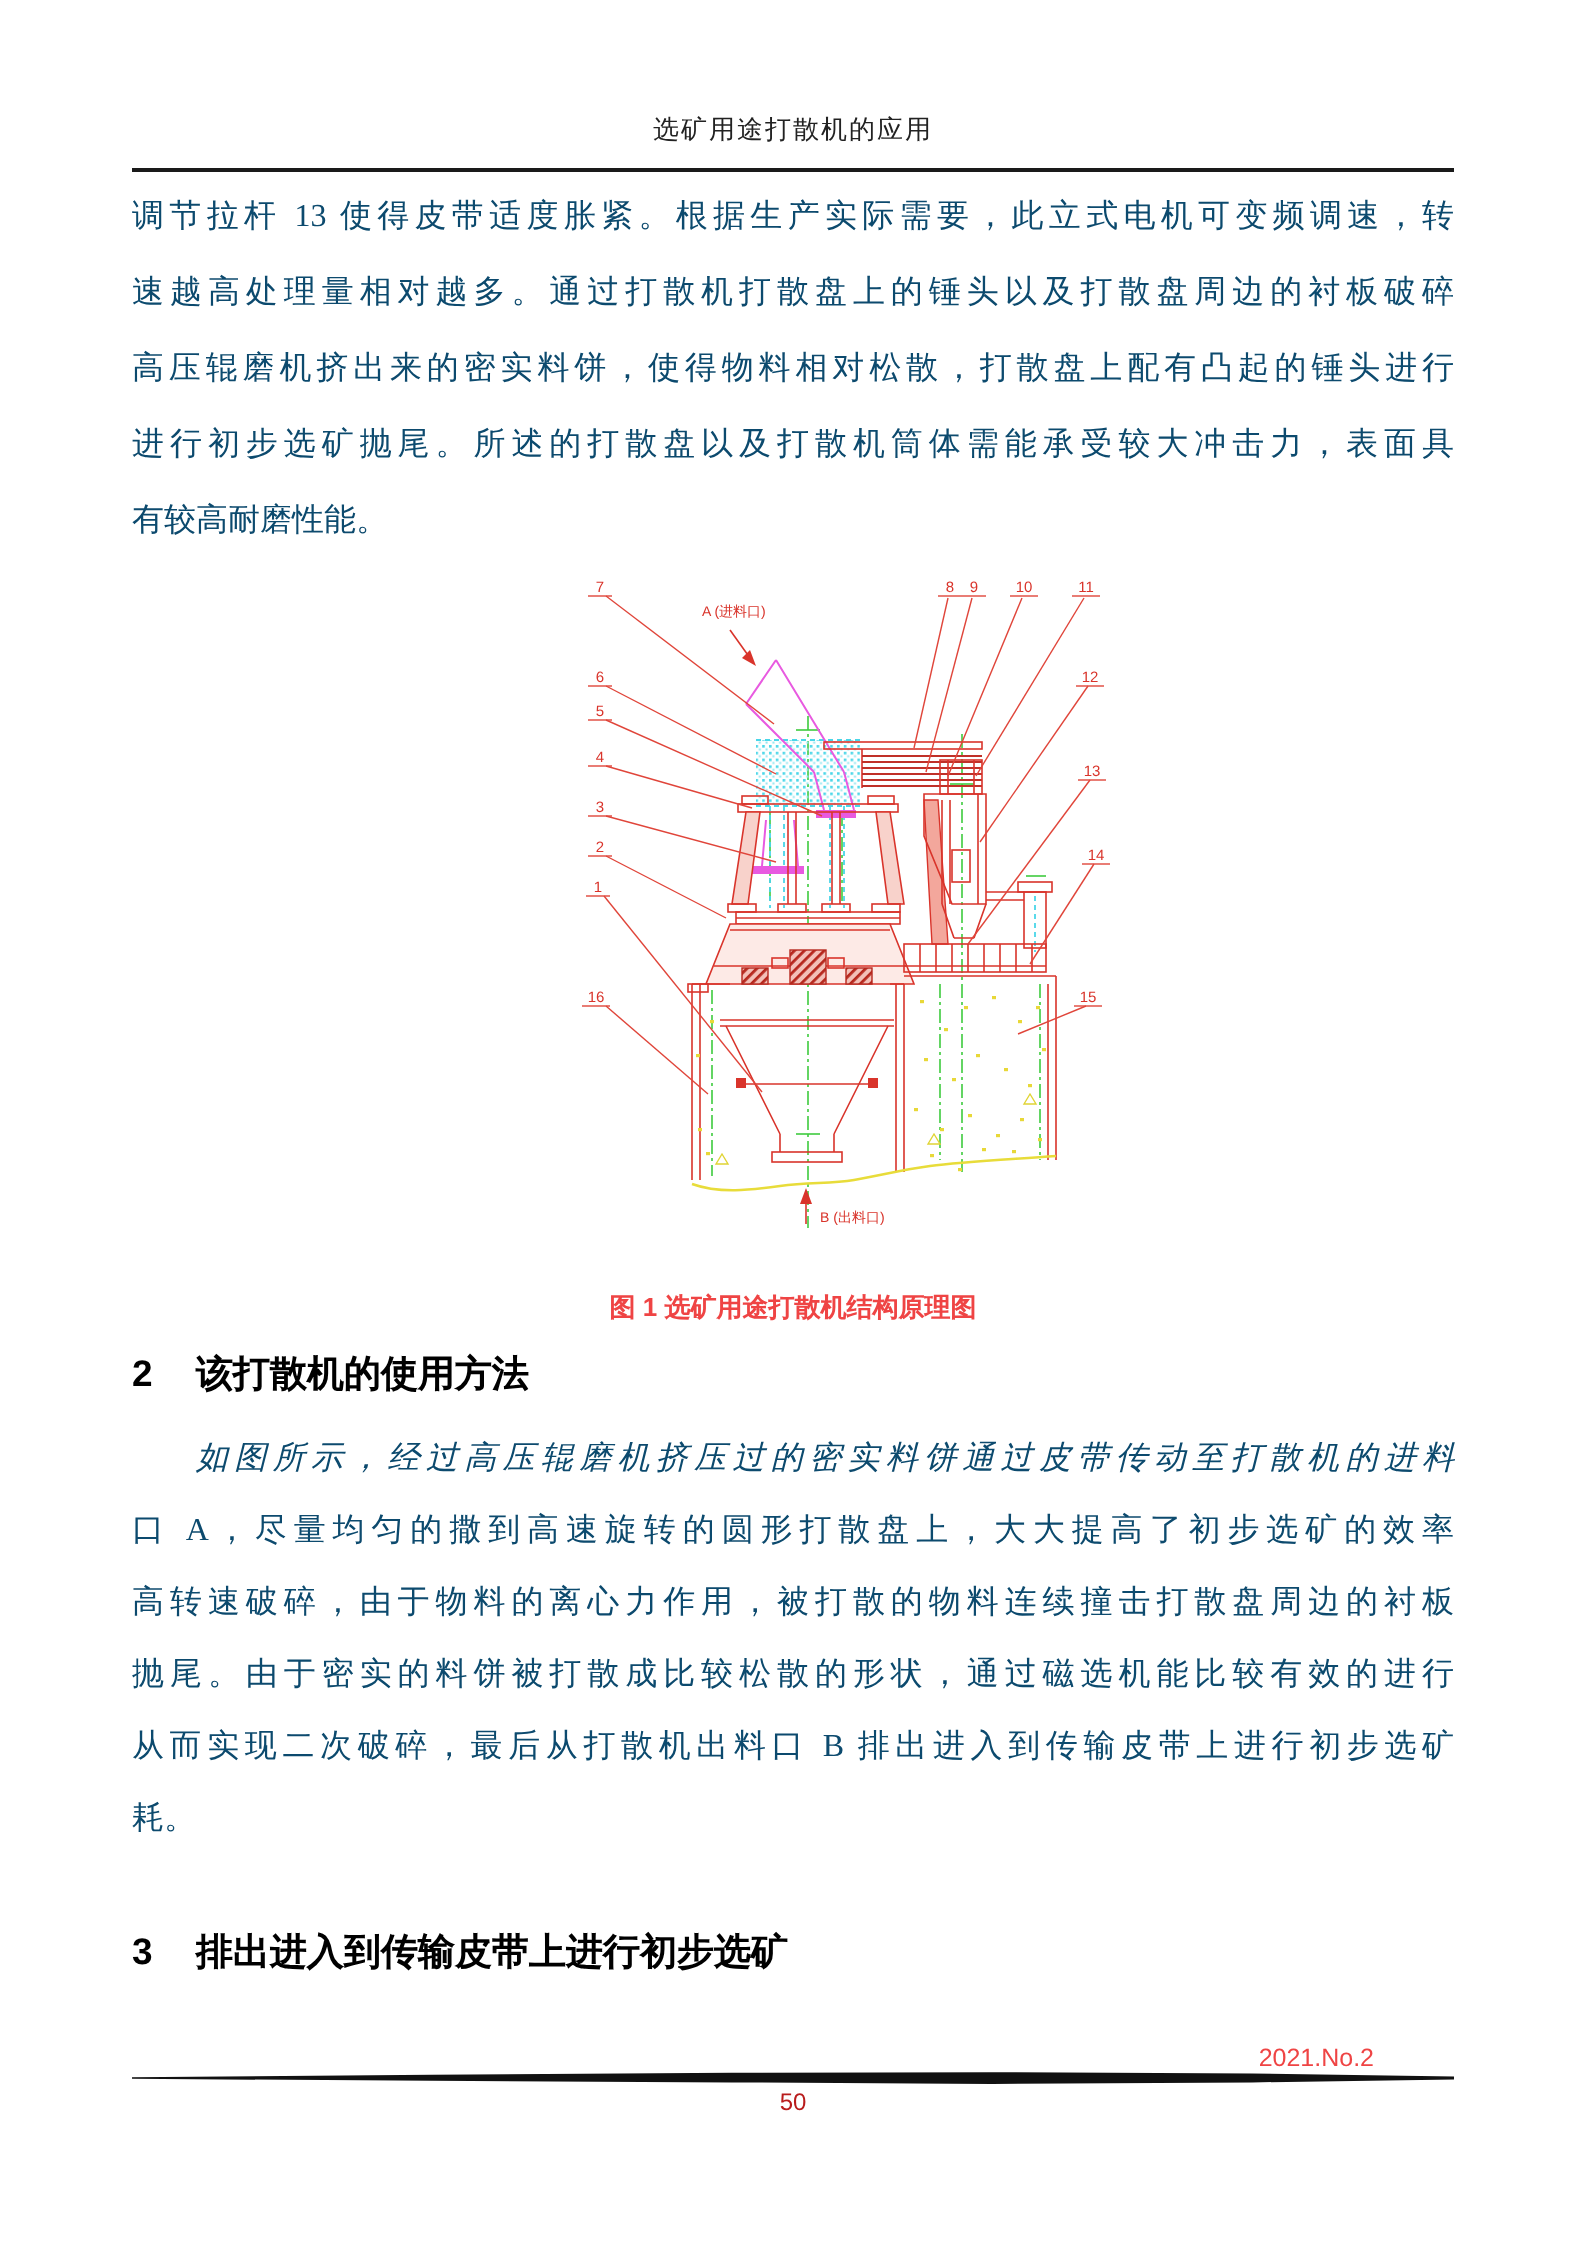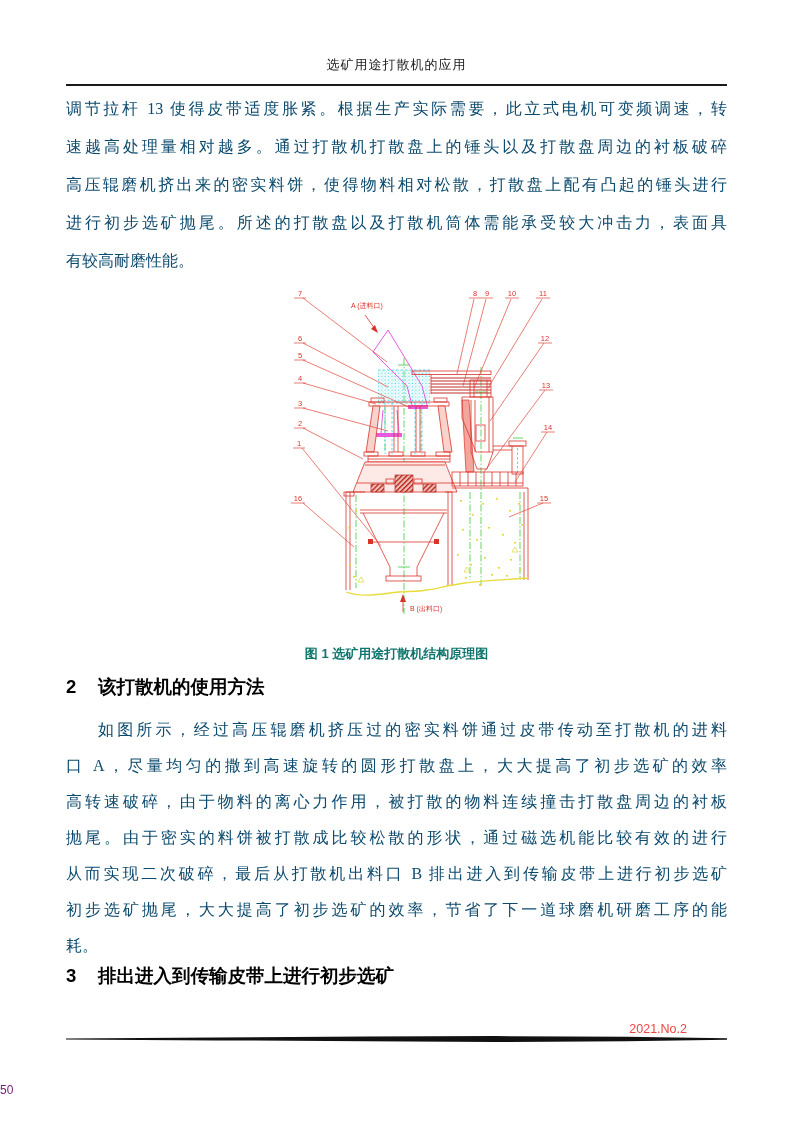--- a/index.html
+++ b/index.html
@@ -10,35 +10,35 @@
   .run-head{top:56px;left:0;right:0;text-align:center;font-size:13px;color:#222;letter-spacing:1px;}
   .head-rule{top:84px;left:66px;width:661px;height:2px;background:#1a1a1a;}
   
   .para{left:66px;width:661px;}
   .p1{top:90px;}
   .p2{top:712px;}
   .ln{display:block;font-size:16px;color:#0c4a6e;text-align:justify;text-align-last:justify;white-space:nowrap;}
   .p1 .ln{height:38px;line-height:38px;}
   .p2 .ln{height:36px;line-height:36px;}
   .ln.nojust{text-align-last:left;white-space:normal;}
-  .ln.indent{text-indent:2em;}
+  .ln.indent{text-indent:2em;font-style:italic;}
   
   .fig-wrap{top:270px;left:265px;width:340px;height:360px;}
   .fig-caption{top:645px;left:0;right:0;text-align:center;font-family:"Liberation Sans","DejaVu Sans",sans-serif;
-               font-weight:bold;font-size:13px;color:#0f766e;}
+               font-weight:bold;font-size:13px;color:#ef4444;}
   
   .sec-head{left:66px;display:flex;align-items:baseline;font-family:"Liberation Sans","DejaVu Sans",sans-serif;
             font-weight:bold;font-size:18.5px;color:#000;}
   .sec-head .num{width:32px;}
   .h2{top:674px;}
   .h3{top:963px;}
   
   .foot-bar{top:1035px;left:66px;width:661px;height:8px;}
-  .foot-page{top:1044px;left:0;right:0;font-family:"Liberation Sans","DejaVu Sans",sans-serif;
-             font-size:12px;color:#701a75;margin-top:39px;}
+  .foot-page{top:1044px;left:0;right:0;text-align:center;font-family:"Liberation Sans","DejaVu Sans",sans-serif;
+             font-size:12px;color:#b91c1c;}
   .foot-issue{top:1022px;left:575px;width:112px;text-align:right;font-family:"Liberation Sans","DejaVu Sans",sans-serif;
               font-size:12.5px;color:#ef4444;}
   
   .rl{stroke:#d9342b;fill:none;stroke-width:.8;}
   .rl2{stroke:#c03028;fill:none;stroke-width:1.1;}
   .ld{stroke:#e0453a;fill:none;stroke-width:.7;}
   .mg{stroke:#e85ae0;fill:none;stroke-width:1;}
   .cyd{stroke:#49d6e8;fill:none;stroke-width:.9;stroke-dasharray:2.5 2;}
   .gn{stroke:#3ecb3e;fill:none;stroke-width:.8;stroke-dasharray:7 2 1.5 2;}
   .gt{stroke:#3ecb3e;fill:none;stroke-width:.8;}
@@ -281,21 +281,20 @@
     <span class="num">2</span>
     <span>该打散机的使用方法</span>
   </div>
 
   <div class="abs para p2">
     <span class="ln indent">如图所示，经过高压辊磨机挤压过的密实料饼通过皮带传动至打散机的进料</span>
     <span class="ln">口 A，尽量均匀的撒到高速旋转的圆形打散盘上，大大提高了初步选矿的效率</span>
     <span class="ln">高转速破碎，由于物料的离心力作用，被打散的物料连续撞击打散盘周边的衬板</span>
     <span class="ln">抛尾。由于密实的料饼被打散成比较松散的形状，通过磁选机能比较有效的进行</span>
     <span class="ln">从而实现二次破碎，最后从打散机出料口 B 排出进入到传输皮带上进行初步选矿</span>
-    <span class="ln">初步选矿抛尾，大大提高了初步选矿的效率，节省了下一道球磨机研磨工序的能</span>
     <span class="ln nojust">耗。</span>
   </div>
 
   <div class="abs sec-head h3">
     <span class="num">3</span>
     <span>排出进入到传输皮带上进行初步选矿</span>
   </div>
 
   <svg class="abs foot-bar" viewBox="0 0 661 8" preserveAspectRatio="none">
     <polygon fill="#111111" points="0,3.6 150,2.4 300,1.4 430,1.1 560,1.7 661,3.2 661,4.8 560,6.2 430,7.0 300,6.2 150,5.4 0,4.4"></polygon>

